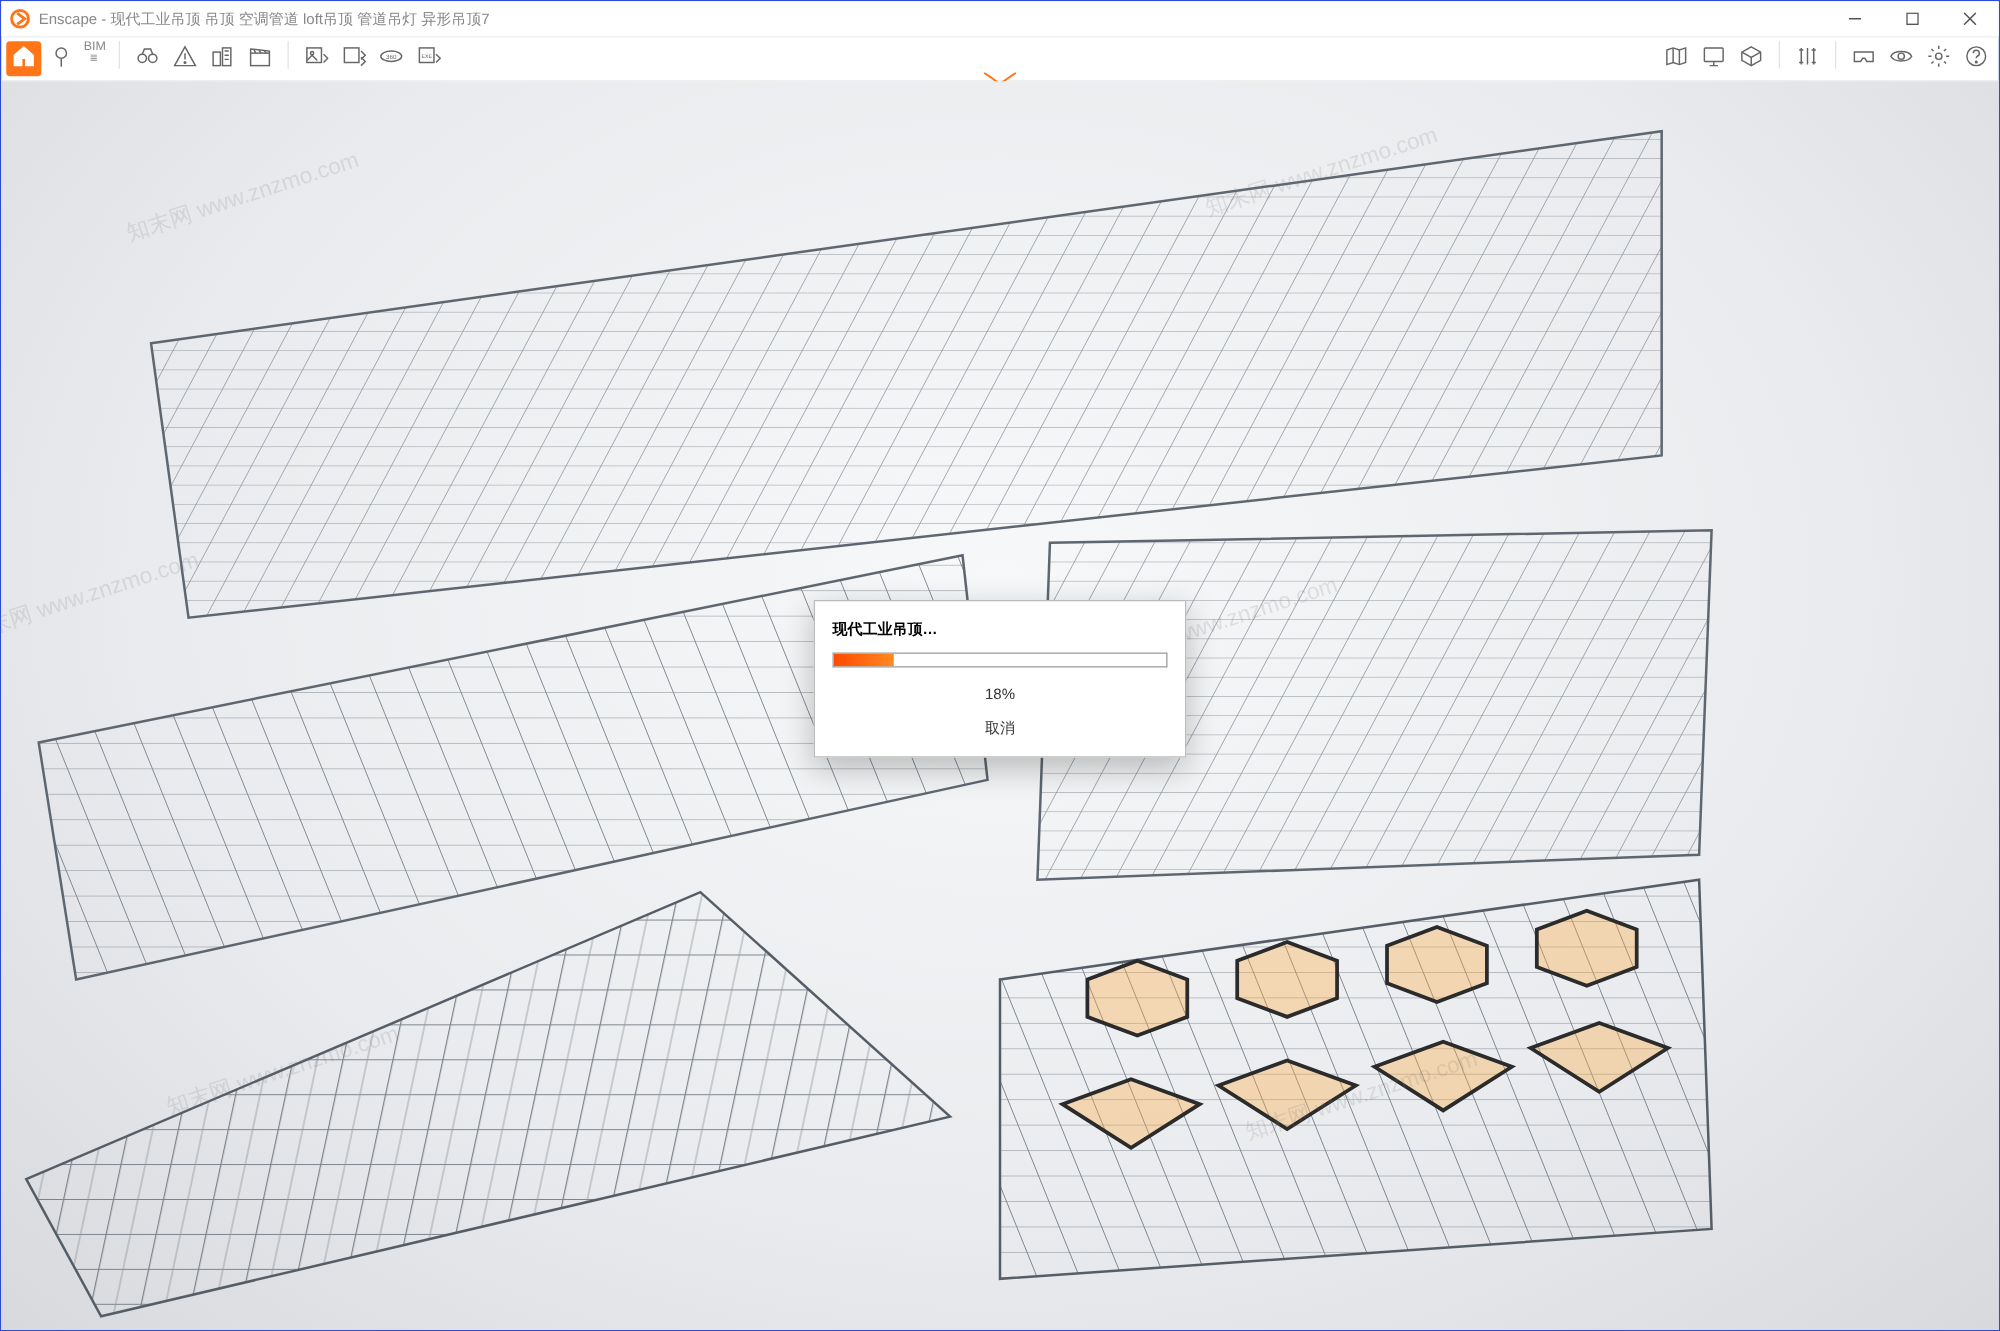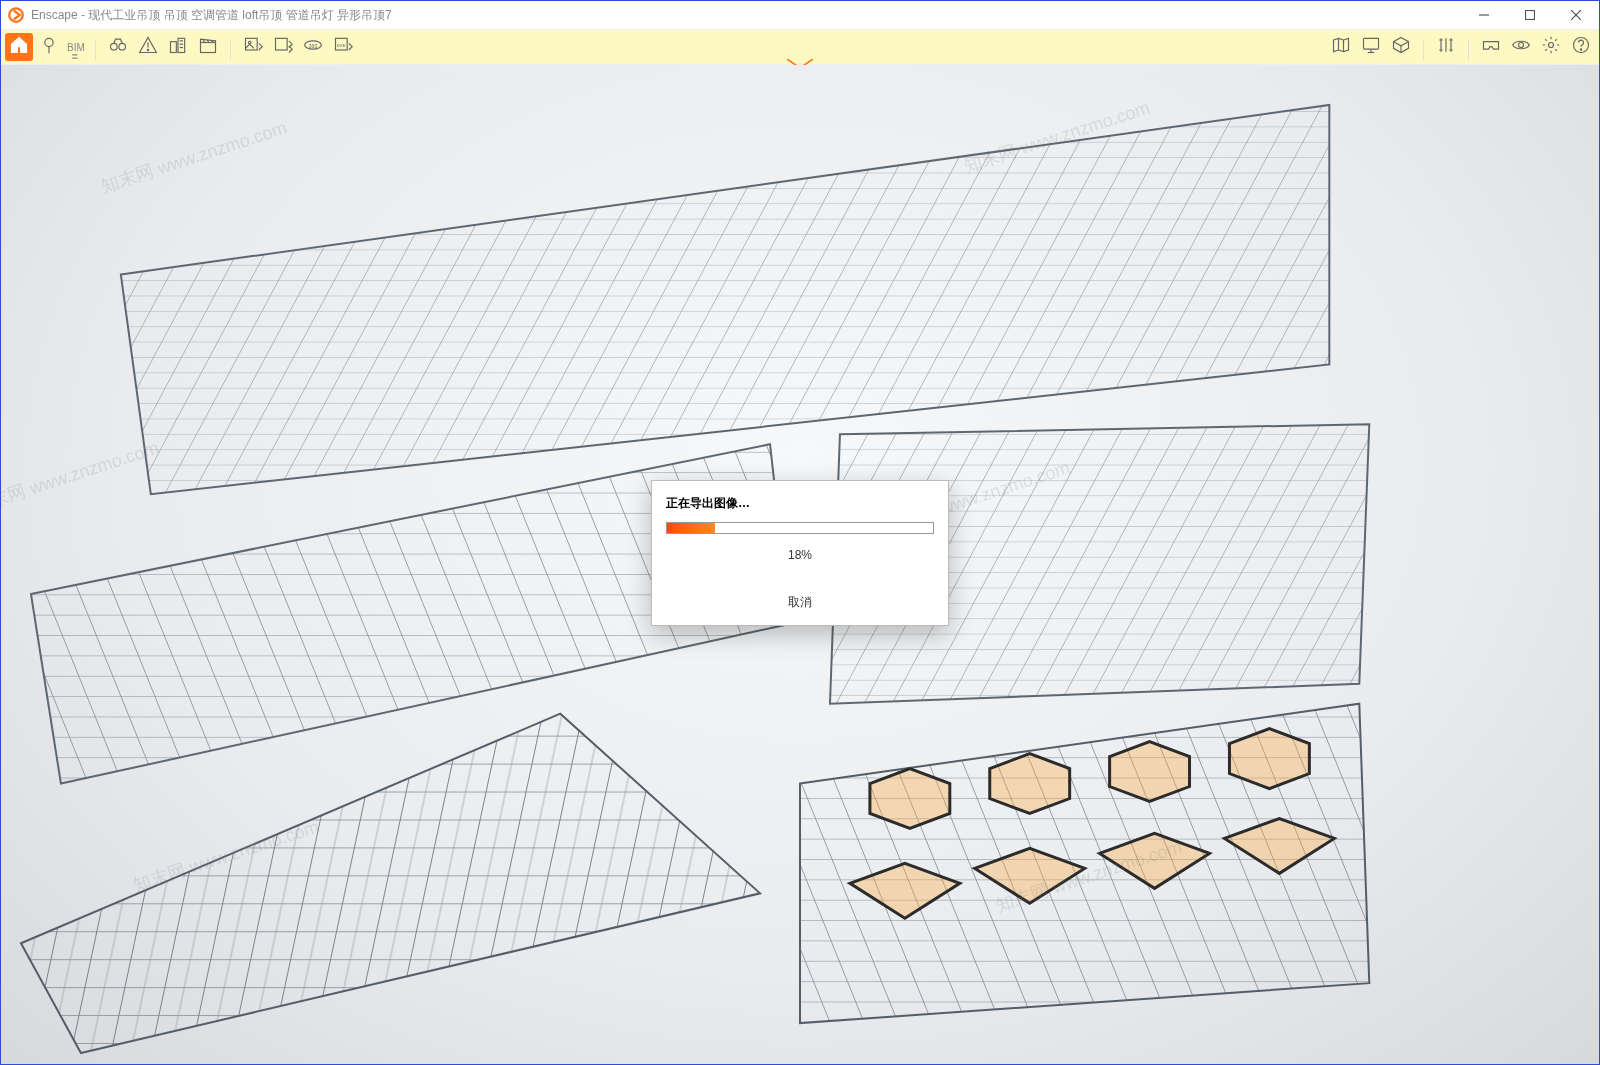--- a/index.html
+++ b/index.html
@@ -1,48 +1,48 @@
 <!DOCTYPE html>
 <html><head>
 <meta charset="utf-8">
 <style>
   * { box-sizing: border-box; margin: 0; padding: 0; }
   html, body { width: 1600px; height: 1065px; font-family: "Microsoft YaHei", "Segoe UI", Arial, sans-serif; overflow: hidden; background:#000; }
-  .app-window { width:100%; height:100%; background:#fef9c3; position:relative; border:1px solid #2e4bd6; }
+  .app-window { width:100%; height:100%; background:#ffffff; position:relative; border:1px solid #2e4bd6; }
   
   .title-bar { height:28px; background:#fff; display:flex; align-items:center; position:relative; }
   .title-bar .app-icon { width:18px; height:18px; margin:0 6px; }
   .title-bar .title-text { font-size:12px; color:#888; white-space:nowrap; }
   .win-controls { position:absolute; right:0; top:0; height:28px; display:flex; }
   .win-btn { width:46px; height:28px; display:flex; align-items:center; justify-content:center; color:#666; }
   .win-btn svg { width:10px; height:10px; stroke:#555; stroke-width:1.2; fill:none; }
   
   .toolbar { height:36px; border-top:1px solid #eee; border-bottom:1px solid #eee; display:flex; align-items:center; padding:0 4px; position:relative; }
-  .toolbar .left-group, .toolbar .right-group { display:flex; align-items:flex-end; gap:2px; }
+  .toolbar .left-group, .toolbar .right-group { display:flex; align-items:flex-start; gap:2px; }
   .toolbar .right-group { margin-left:auto; }
   .t-btn { width:28px; height:28px; display:flex; align-items:center; justify-content:center; border-radius:3px; color:#666; }
   .t-btn.active { background:#ff7518; color:#fff; }
   .t-btn svg { width:20px; height:20px; fill:none; stroke:currentColor; stroke-width:1.4; }
   .t-btn.active svg { stroke:#fff; fill:#fff; }
   .t-sep { width:1px; height:22px; background:#e2e2e2; margin:0 6px; }
   .t-text { font-size:10px; color:#888; line-height:1; margin:0 2px; display:flex; flex-direction:column; align-items:center; }
   .t-text .sub { font-size:8px; letter-spacing:2px; }
   
   .center-caret { position:absolute; left:50%; transform:translateX(-50%); bottom:-1px; width:26px; height:10px; }
   .center-caret svg { width:26px; height:10px; }
   
   .viewport { position:absolute; left:0; right:0; top:64px; bottom:0; background: radial-gradient(ellipse at 50% 40%, #f7f8f9 0%, #e9ebee 60%, #d7d9dc 100%); overflow:hidden; }
   .scene-placeholder { position:absolute; inset:0; }
   .scene-placeholder svg { width:100%; height:100%; }
   
   .dialog { position:absolute; left:50%; top:415px; transform:translateX(-50%); width:298px; background:#fff; border:1px solid #bbb; box-shadow:0 8px 24px rgba(0,0,0,0.25); padding:14px 14px 10px 14px; }
   .dialog .dlg-title { font-size:12px; font-weight:bold; color:#000; margin-bottom:10px; }
   .progress-bar { width:100%; height:12px; border:1px solid #999; background:#fff; position:relative; overflow:hidden; }
   .progress-fill { height:100%; background:linear-gradient(90deg,#ff4a00 0%,#ff8a20 100%); }
-  .progress-pct { text-align:center; font-size:12px; color:#333; margin-top:14px; margin-bottom:28px; }
+  .progress-pct { text-align:center; font-size:12px; color:#333; margin-top:14px; margin-bottom:8px; }
   .dlg-actions { text-align:center; }
   .dlg-cancel { display:inline-block; font-size:12px; color:#333; padding:4px 6px; cursor:pointer; }
   
   .watermark { position:absolute; color:rgba(120,120,120,0.18); font-size:18px; transform:rotate(-18deg); pointer-events:none; user-select:none; white-space:nowrap; }
   .corner-mark { position:absolute; right:16px; bottom:10px; text-align:right; color:rgba(180,180,180,0.85); }
   .corner-mark .cm1 { font-size:34px; font-weight:600; letter-spacing:2px; }
   .corner-mark .cm2 { font-size:18px; }
 </style>
 </head>
 <body>
@@ -272,21 +272,21 @@
 
     <div class="watermark" style="left:6%; top:8%;">知末网 www.znzmo.com</div>
     <div class="watermark" style="left:60%; top:6%;">知末网 www.znzmo.com</div>
     <div class="watermark" style="left:-2%; top:40%;">知末网 www.znzmo.com</div>
     <div class="watermark" style="left:55%; top:42%;">知末网 www.znzmo.com</div>
     <div class="watermark" style="left:8%; top:78%;">知末网 www.znzmo.com</div>
     <div class="watermark" style="left:62%; top:80%;">知末网 www.znzmo.com</div>
 
 
     <div class="dialog">
-      <div class="dlg-title">正在导出图像…</div>
+      <div class="dlg-title">现代工业吊顶…</div>
       <div class="progress-bar">
         <div class="progress-fill" style="width:18%"></div>
       </div>
       <div class="progress-pct">18%</div>
       <div class="dlg-actions">
         <span class="dlg-cancel">取消</span>
       </div>
     </div>
   </div>
 

